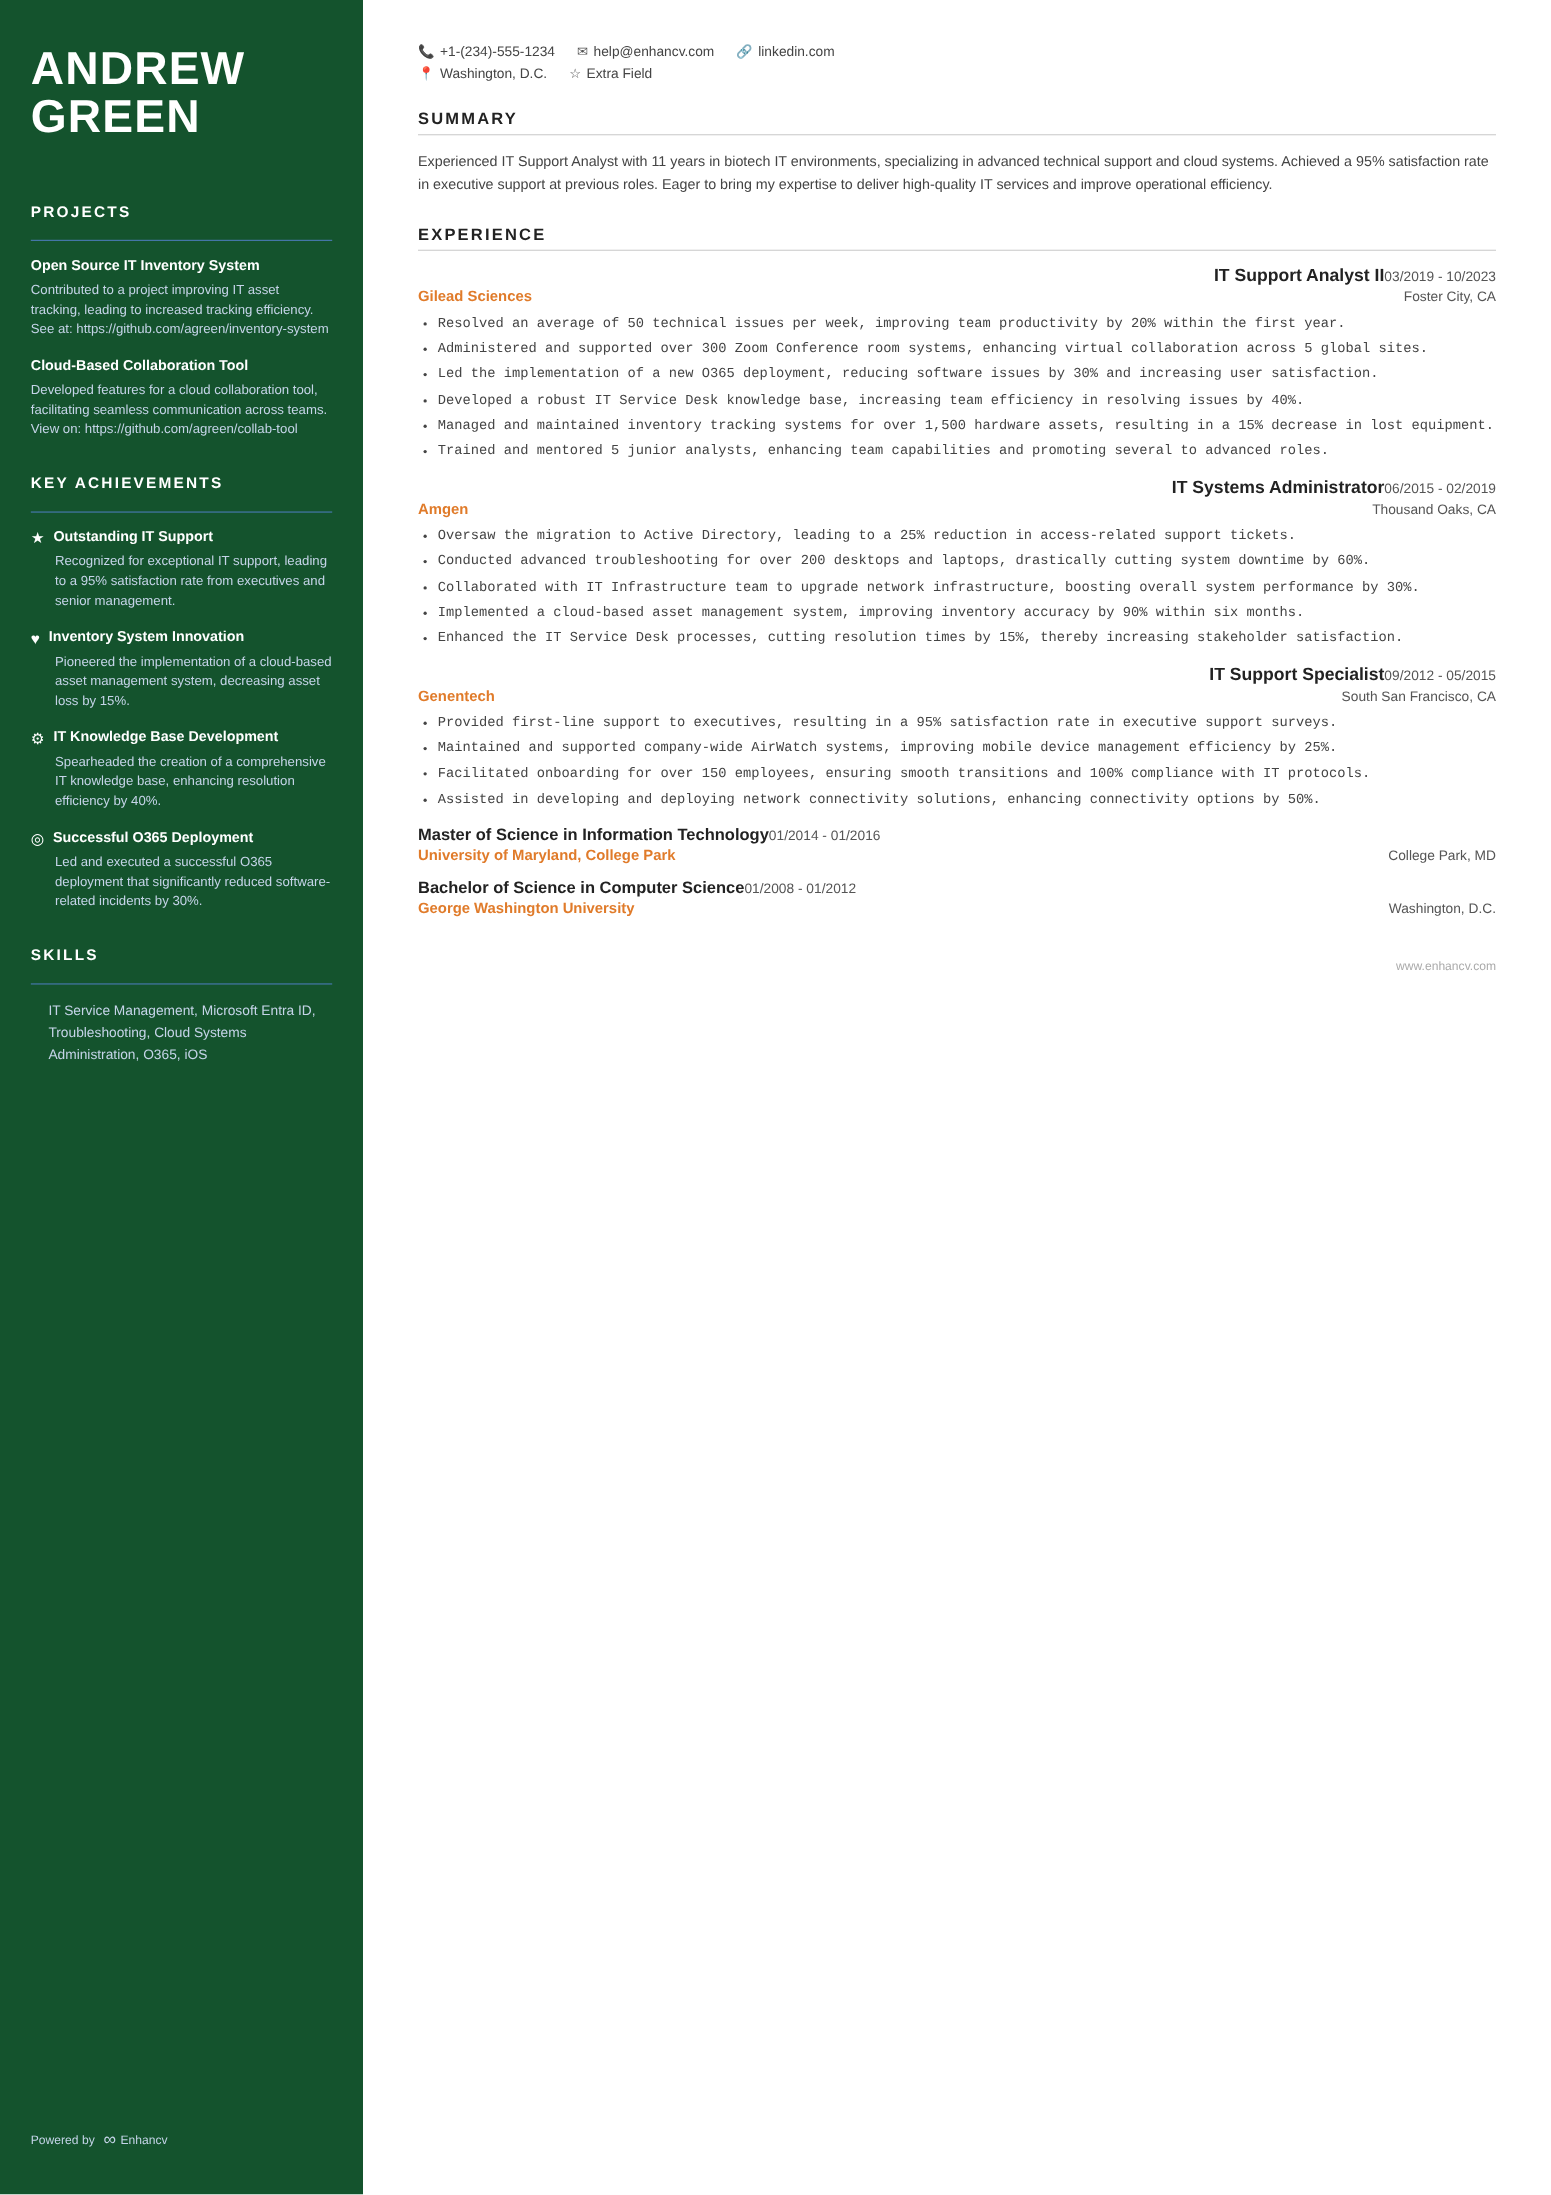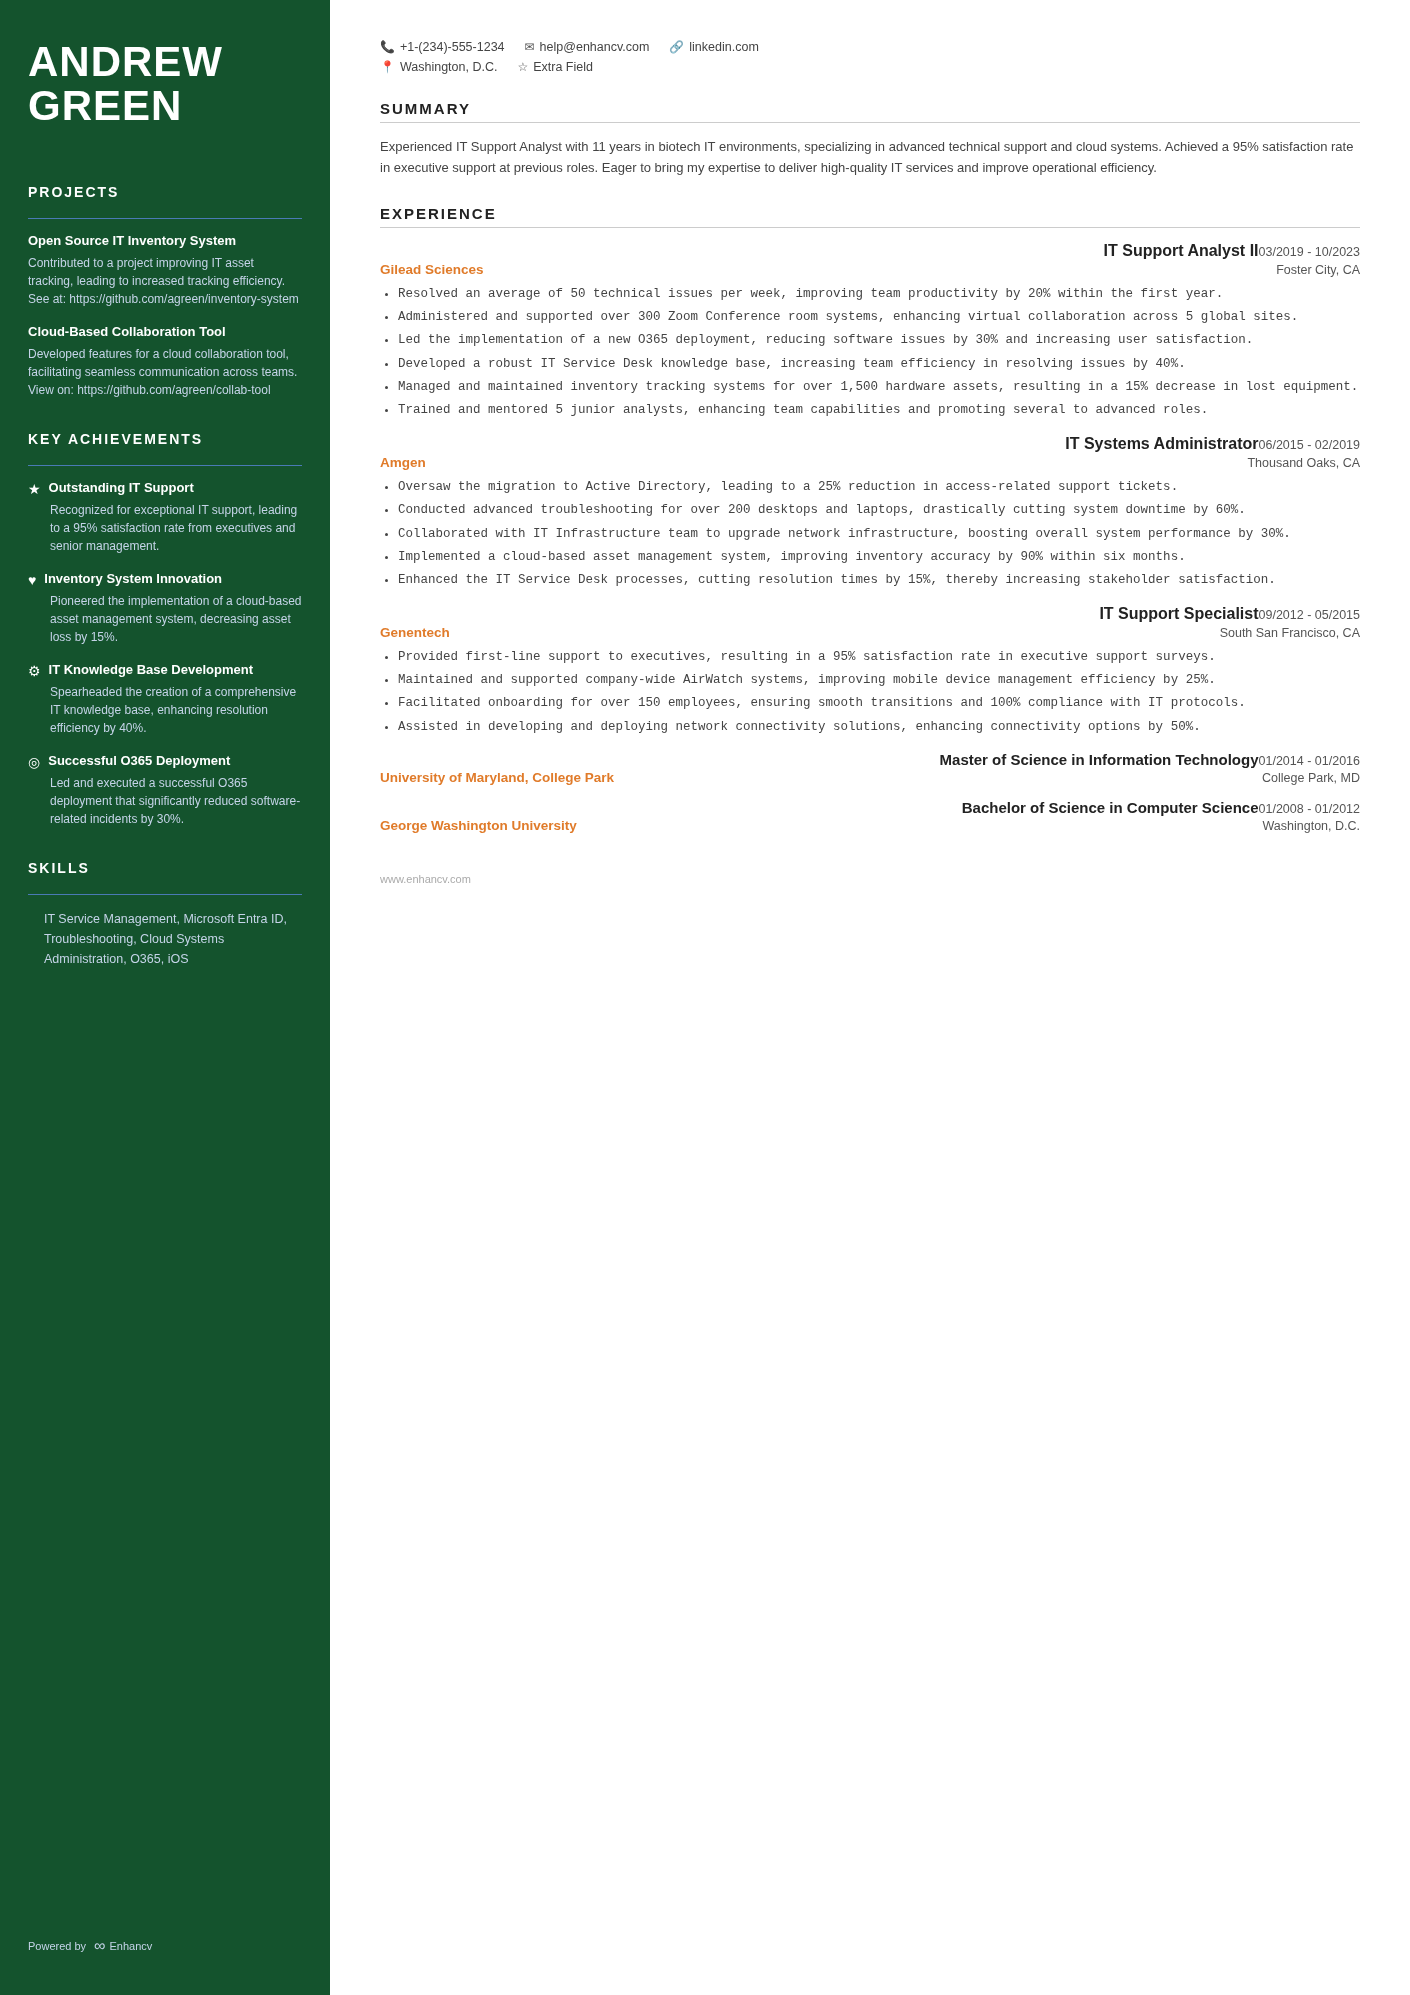--- a/index.html
+++ b/index.html
@@ -191,24 +191,23 @@
     }
     .exp-bullets li {
       font-size: 12.5px;
       color: #444;
       line-height: 1.55;
       margin-bottom: 4px;
       font-family: Liberation Mono, monospace;
     }
     .edu-header {
       display: flex;
-      justify-content: flex-end;
+      justify-content: flex-start;
       align-items: baseline;
       margin-bottom: 2px;
-      margin-left: 48px;
     }
     .edu-degree {
       font-size: 15px;
       font-weight: 700;
       color: #222;
     }
     .edu-dates {
       font-size: 12.5px;
       color: #555;
       white-space: nowrap;
@@ -223,21 +222,21 @@
       font-size: 13.5px;
       font-weight: 600;
       color: #e07b2a;
     }
     .edu-location {
       font-size: 12.5px;
       color: #555;
     }
     .main-footer {
       margin-top: 40px;
-      text-align: left;
+      text-align: right;
       font-size: 11px;
       color: #aaa;
     }
   </style>
 </head>
 <body>
 
 <div class="resume-wrapper">
 
   <div class="sidebar">

